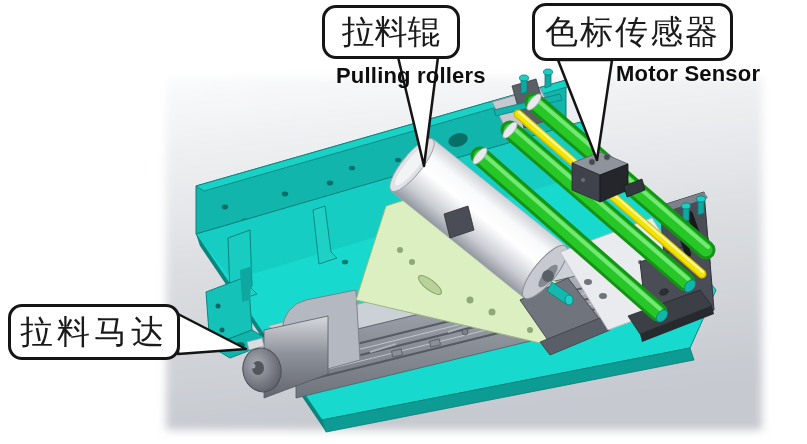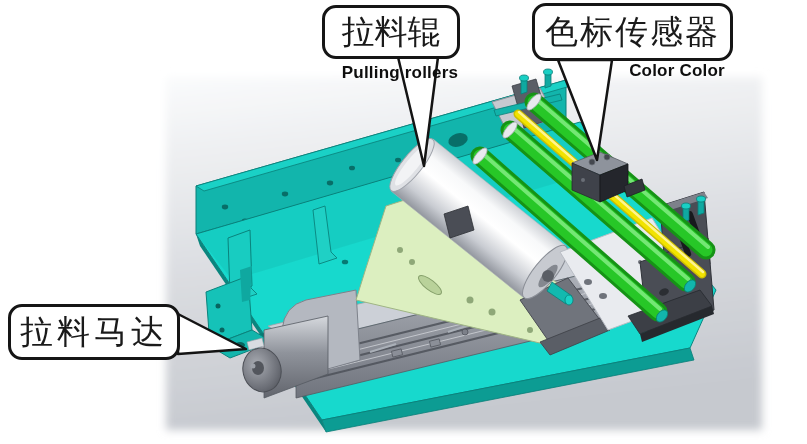--- a/index.html
+++ b/index.html
@@ -3,21 +3,21 @@
 <meta charset="utf-8">
 <style>
   html,body{margin:0;padding:0;background:#ffffff;}
   .stage{position:relative;width:807px;height:444px;background:#ffffff;overflow:hidden;
          font-family:"Liberation Sans","DejaVu Sans",sans-serif;}
   .stage svg{position:absolute;left:0;top:0;}
   .callout{position:absolute;background:#ffffff;border:3px solid #151515;border-radius:14px;
            display:flex;align-items:center;justify-content:center;
            font-family:"Liberation Serif","DejaVu Serif",serif;color:#1a1a1a;
            box-sizing:border-box;white-space:nowrap;}
-  .en-label{position:absolute;font-weight:bold;color:#0e0e0e;font-size:17px;
+  .en-label{position:absolute;font-weight:bold;color:#0e0e0e;font-size:22px;
             text-align:center;letter-spacing:0.2px;white-space:nowrap;}
 </style>
 </head>
 <body>
 
 <div class="stage">
 
 <svg width="807" height="444" viewBox="0 0 807 444">
   <defs>
     <linearGradient id="gBg" x1="0" y1="0" x2="0.18" y2="1">
@@ -244,15 +244,15 @@
   <span>拉料辊</span>
 </div>
 <div class="callout" style="left:8px;top:304px;width:172px;height:56px;font-size:33px;letter-spacing:4px;">
   <span>拉料马达</span>
 </div>
 <div class="callout" style="left:532px;top:3px;width:201px;height:58px;font-size:33px;letter-spacing:2px;">
   <span>色标传感器</span>
 </div>
 
 <div class="en-label" style="left:336px;top:63px;width:128px;">Pulling rollers</div>
-<div class="en-label" style="left:616px;top:61px;width:122px;">Color Color</div>
+<div class="en-label" style="left:616px;top:61px;width:122px;">Motor Sensor</div>
 
 </div>
 
 </body></html>

